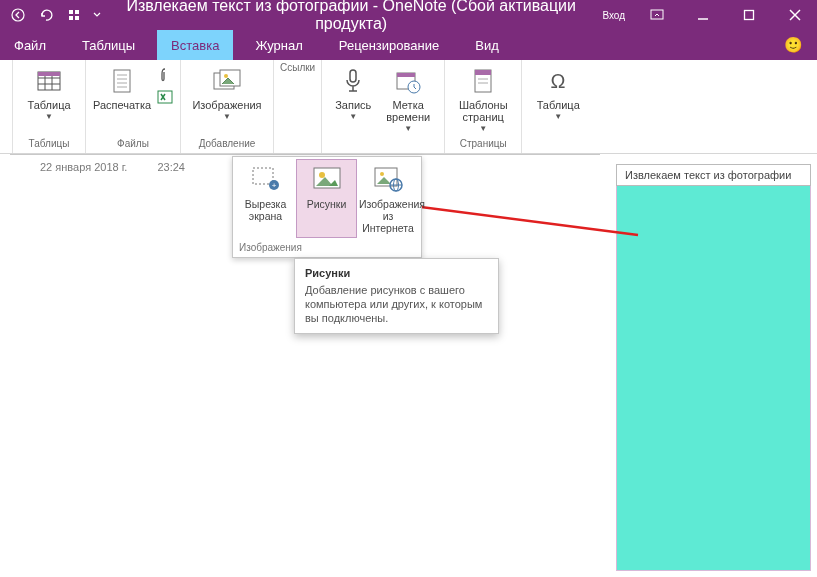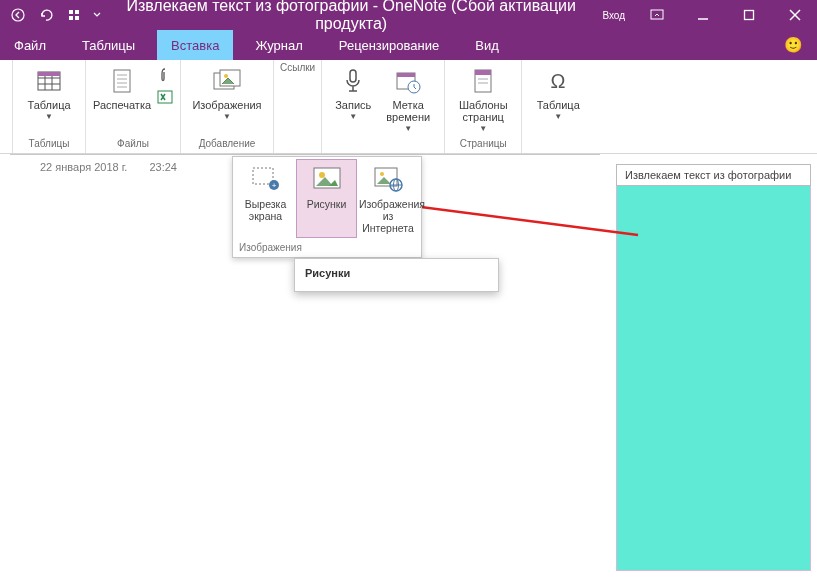--- a/index.html
+++ b/index.html
@@ -24,21 +24,21 @@
 .group .row { flex: 1; display: flex; align-items: flex-start; }
 .group .grouplabel { font-size: 10px; color: #6b6b6b; height: 15px; text-align: center; width: 100%; }
 .bigbtn { display: flex; flex-direction: column; align-items: center; width: 60px; padding: 3px 2px 0 2px; cursor: pointer; }
 .bigbtn .icon { width: 32px; height: 32px; display: flex; align-items: center; justify-content: center; }
 .bigbtn .label { font-size: 11px; color: #3b3b3b; text-align: center; margin-top: 2px; line-height: 12px; }
 .bigbtn .drop { font-size: 8px; color: #555; margin-top: 1px; }
 .smallstack { display: flex; flex-direction: column; gap: 4px; padding-top: 4px; margin-left: 4px; }
 .smallstack .sicon { width: 18px; height: 18px; display:flex; align-items:center; justify-content:center; }
 
 .content { position: absolute; top: 154px; left: 0; right: 0; bottom: 0; }
-.dateline { position: absolute; top: 0; left: 10px; width: 590px; border-top: 1px solid #c8c8c8; padding: 6px 30px; font-size: 11px; color: #7a7a7a; display: flex; gap: 22px; }
+.dateline { position: absolute; top: 0; left: 10px; width: 590px; border-top: 1px solid #c8c8c8; padding: 6px 30px; font-size: 11px; color: #7a7a7a; display: flex; gap: 30px; }
 .sidepanel { position: absolute; top: 10px; right: 6px; width: 195px; bottom: 6px; background: #5eead4; border: 1px solid #d8b8d8; }
 .sidepanel .pagetab { background: #fff; border: 1px solid #bbb; margin: -1px; padding: 4px 8px; font-size: 11px; color: #444; }
 
 .gallery { position: absolute; top: 156px; left: 232px; width: 190px; background: #fff; border: 1px solid #c6c6c6; box-shadow: 0 2px 6px rgba(0,0,0,0.2); z-index: 20; }
 .gallery .items { display: flex; padding: 2px;}
 .gallery .gitem { width: 62px; padding: 4px 2px; text-align: center; font-size: 10.5px; color: #444; cursor: pointer; }
 .gallery .gitem.hover { background: #f0d8e8; border: 1px solid #c49ac4; padding: 3px 1px; }
 .gallery .gicon { width: 32px; height: 32px; margin: 0 auto 3px auto; display:flex; align-items:center; justify-content:center;}
 .gallery .sectlabel { font-size: 10px; color: #777; padding: 2px 6px 4px 6px; }
 
@@ -310,18 +310,19 @@
         </div>
       <div style="white-space:pre-line">Изображения
 из Интернета</div>
     </div>
   </div>
   <div class="sectlabel">Изображения</div>
 </div>
 
 <div class="tooltip">
   <div class="title">Рисунки</div>
+  <div class="desc">Добавление рисунков с вашего компьютера или других, к которым вы подключены.</div>
 </div>
 
 <svg class="arrow" width="330" height="80">
   <line x1="320" y1="70" x2="10" y2="30" stroke="#e02020" stroke-width="2.5"></line>
   <polygon points="2,28 18,22 16,37" fill="#e02020"></polygon>
 </svg>
 
 </body></html>

